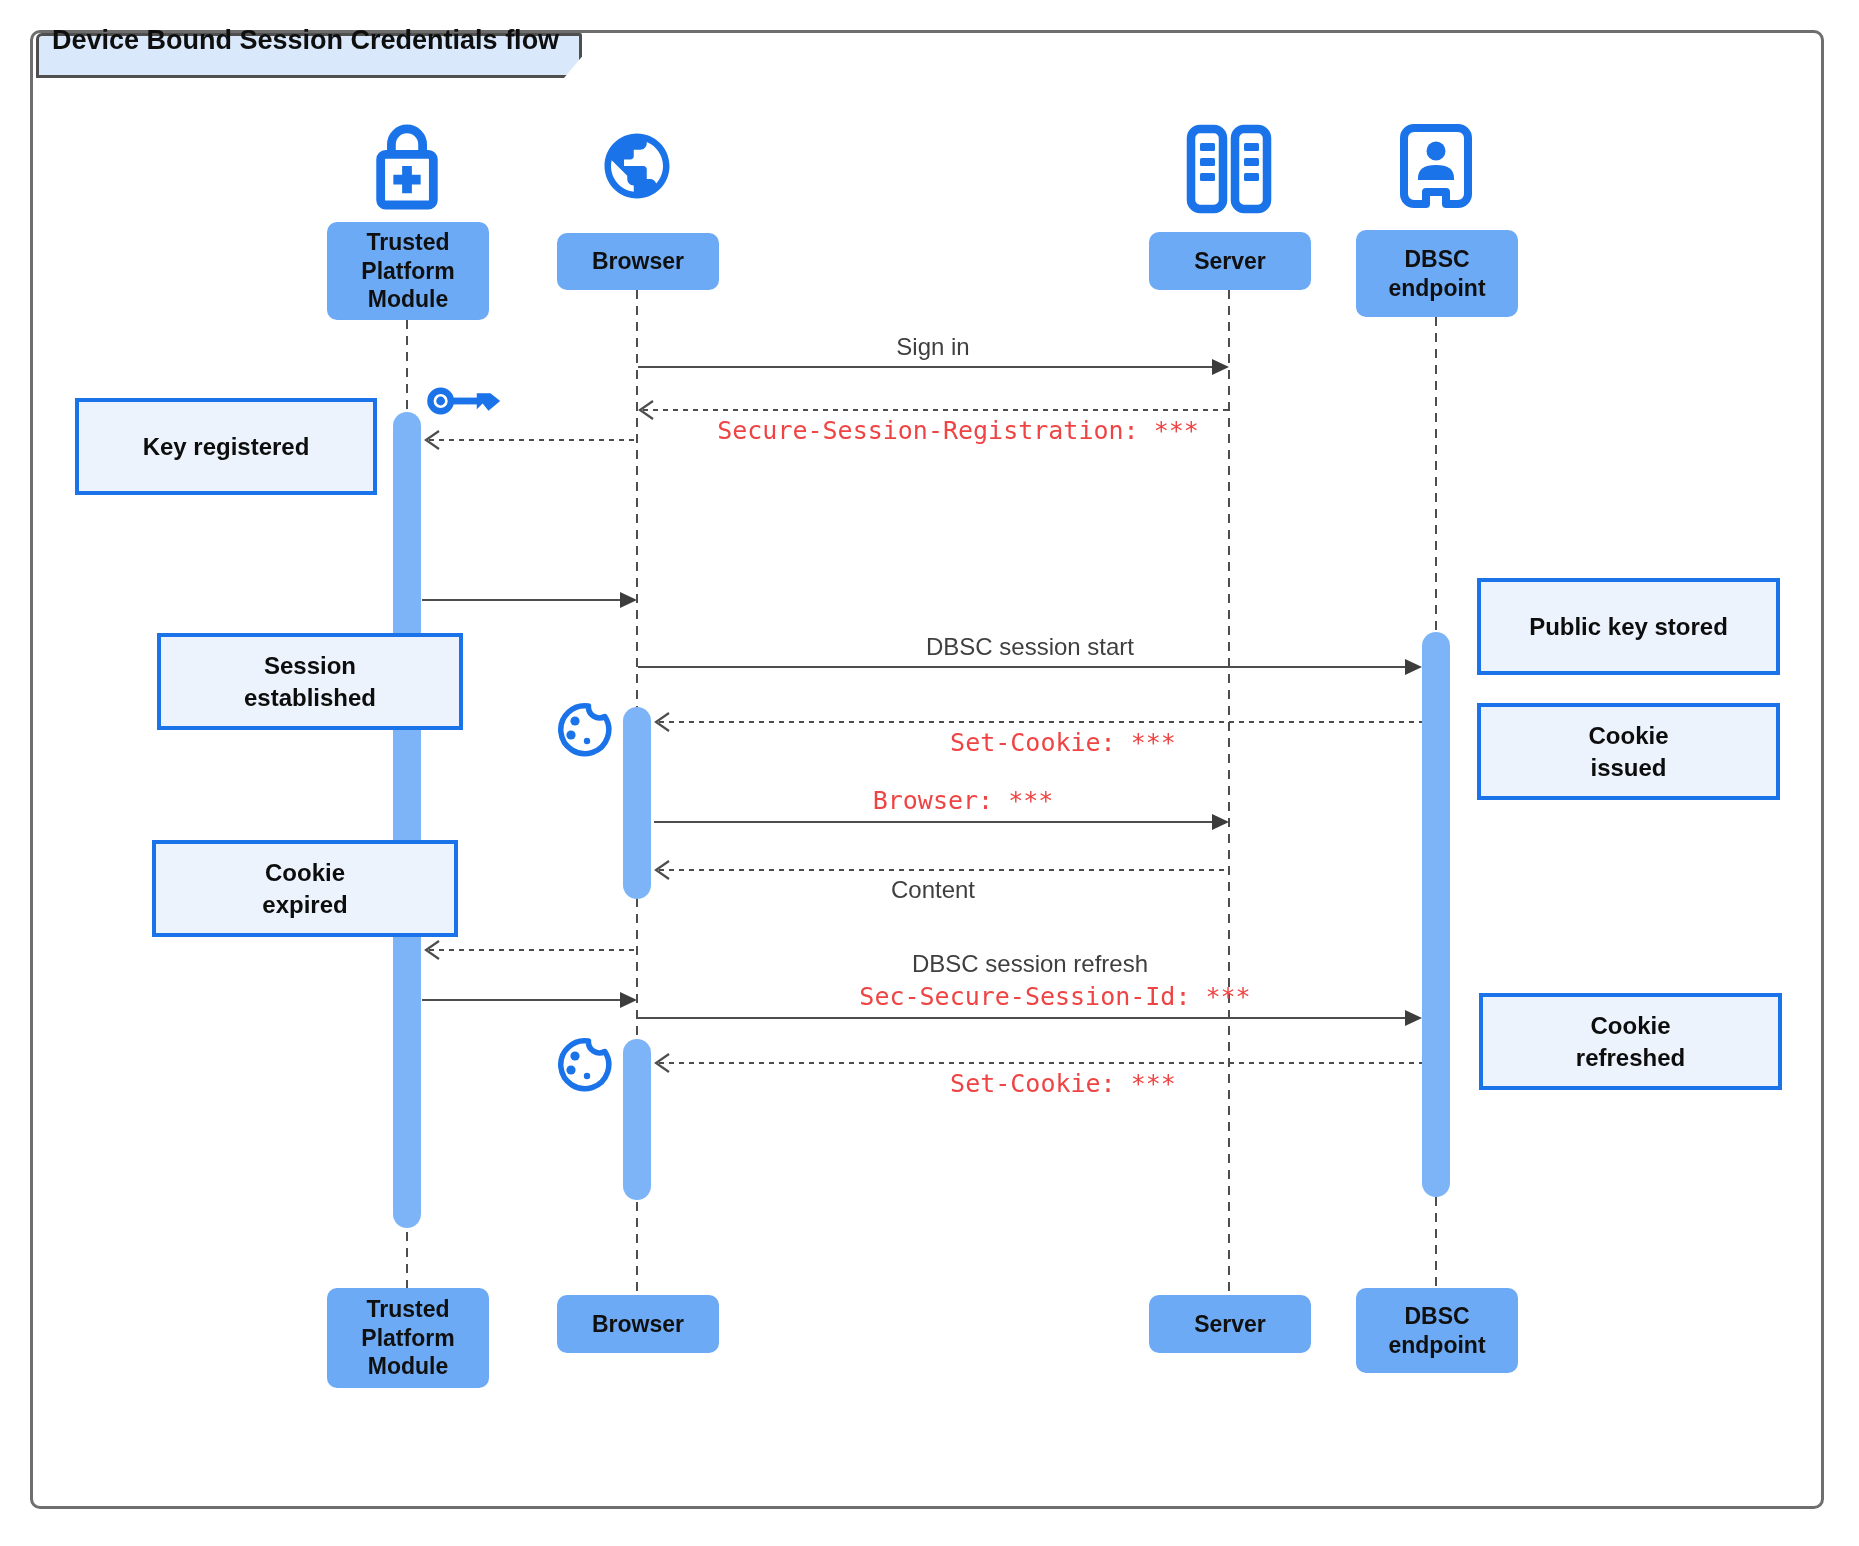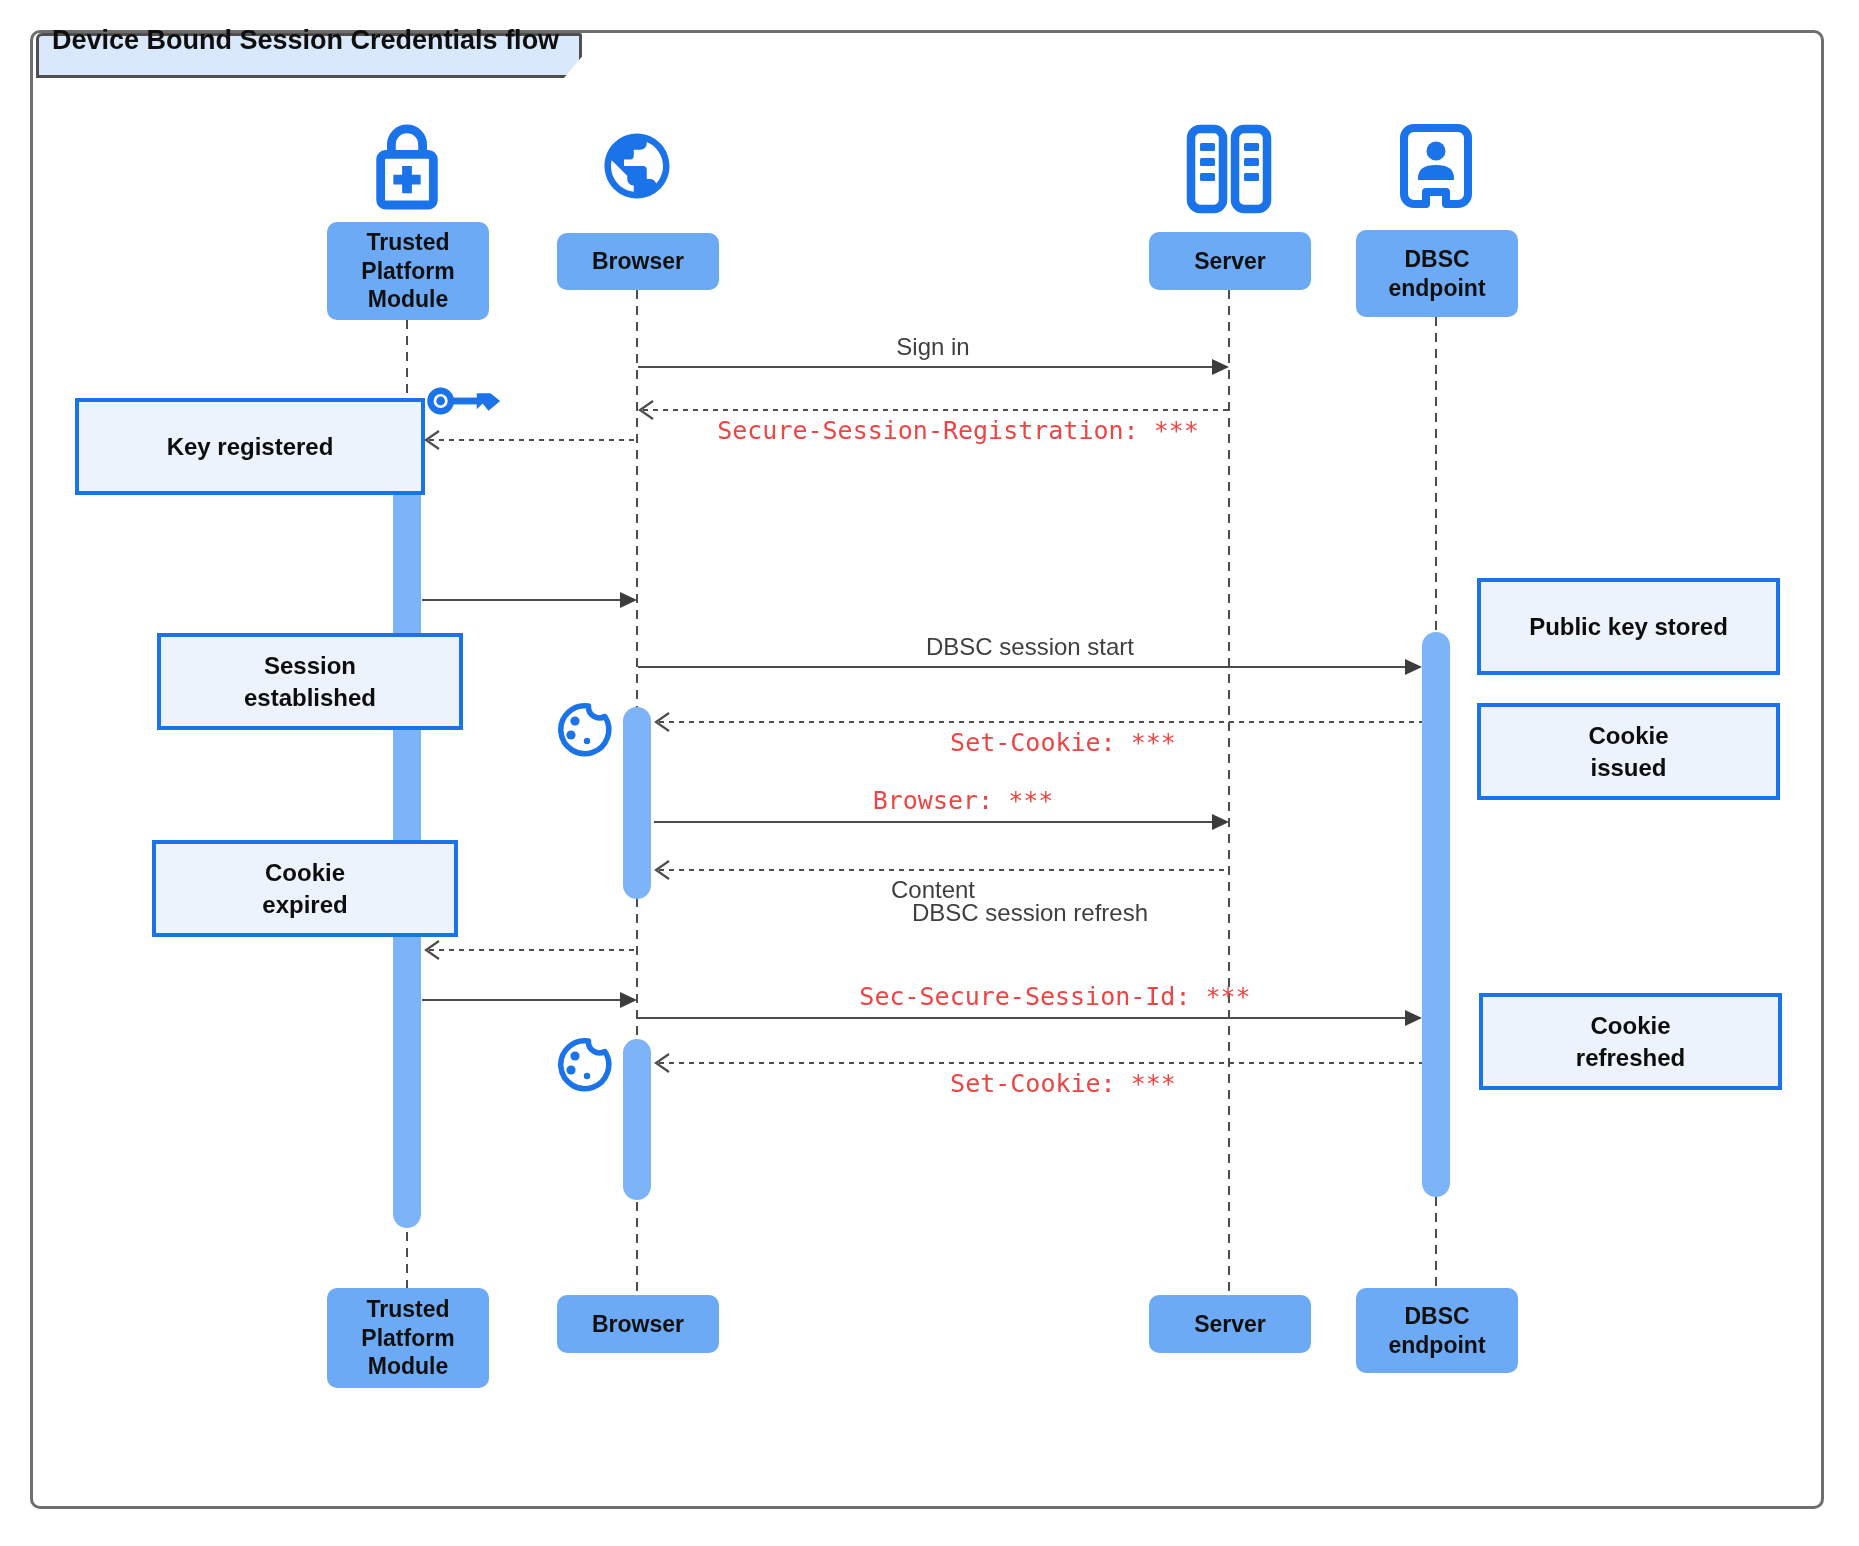--- a/index.html
+++ b/index.html
@@ -146,21 +146,21 @@
   </div>
   <div class="icon" style="left:549px;top:1027px;">
     <svg width="64" height="68" viewBox="0 0 64 68">
       <path d="M39.5 14 A24 24 0 1 0 55.8 24.5 A11 11 0 0 1 39.5 14 Z" fill="none" stroke="#1a73e8" stroke-width="5.5" stroke-linejoin="round"></path>
       <circle cx="26" cy="29" r="4.6" fill="#1a73e8"></circle>
       <circle cx="22" cy="43" r="4.6" fill="#1a73e8"></circle>
       <circle cx="38" cy="49" r="3.2" fill="#1a73e8"></circle>
     </svg>
   </div>
 
-  <div class="note" style="left:75px;top:398px;width:350px;height:97px;">Key registered</div>
+  <div class="note" style="left:75px;top:398px;width:302px;height:97px;">Key registered</div>
   <div class="note" style="left:157px;top:633px;width:306px;height:97px;">Session
 established</div>
   <div class="note" style="left:1477px;top:578px;width:303px;height:97px;">Public key stored</div>
   <div class="note" style="left:1477px;top:703px;width:303px;height:97px;">Cookie
 issued</div>
   <div class="note" style="left:152px;top:840px;width:306px;height:97px;">Cookie
 expired</div>
   <div class="note" style="left:1479px;top:993px;width:303px;height:97px;">Cookie
 refreshed</div>
 
@@ -236,21 +236,21 @@
   </div>
 
   <div>
     <div class="line-solid" style="left:422px;top:999px;width:200px;"></div>
     <div class="head-filled" style="left:620px;top:992px;"></div>
   </div>
 
   <div>
     <div class="line-solid" style="left:638px;top:1017px;width:769px;"></div>
     <div class="head-filled" style="left:1405px;top:1010px;"></div>
-    <div class="msg-label" style="left:1030px;top:899px;">DBSC session refresh</div>
+    <div class="msg-label" style="left:1030px;top:950px;">DBSC session refresh</div>
     <div class="msg-label mono" style="left:1030px;top:982px;">Sec-Secure-Session-Id: ***</div>
   </div>
 
   <div>
     <div class="line-dashed" style="left:659px;top:1062px;width:763px;"></div>
     <div class="head-open" style="left:652px;top:1051px;">
       <svg width="20" height="24" viewBox="0 0 20 24">
           <path d="M17 3 L4 12 L17 21" fill="none" stroke="#4d4d4d" stroke-width="2.2"></path>
         </svg>
     </div>

